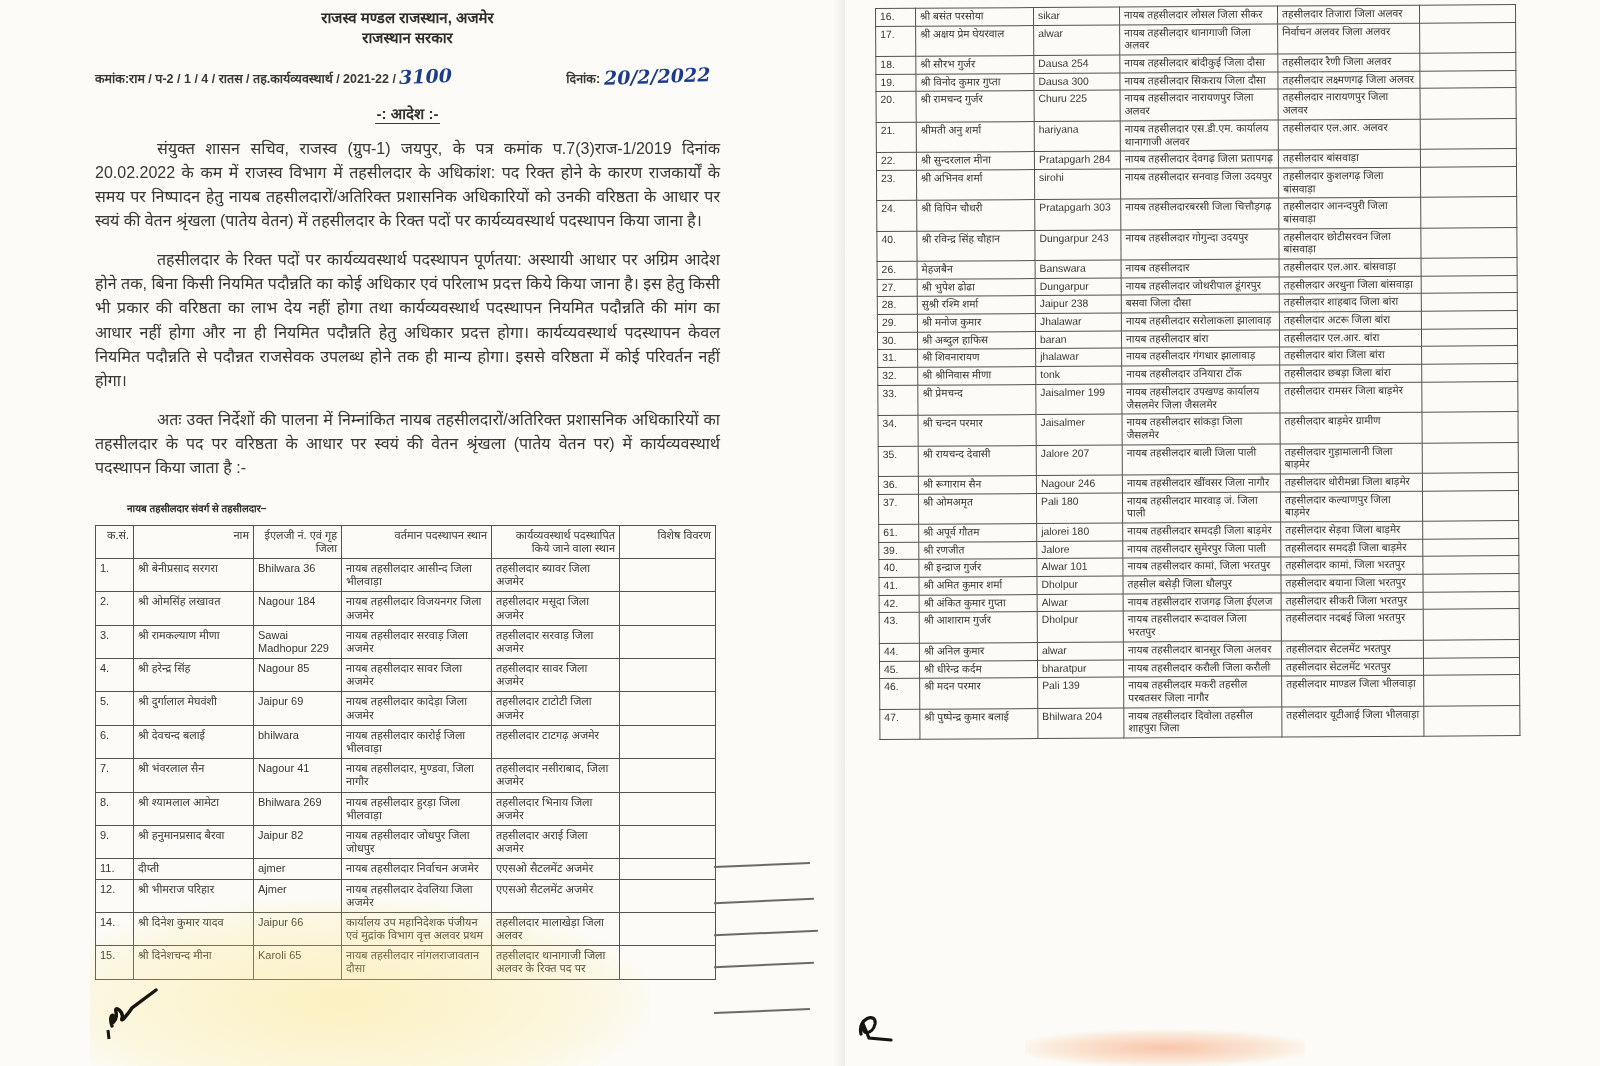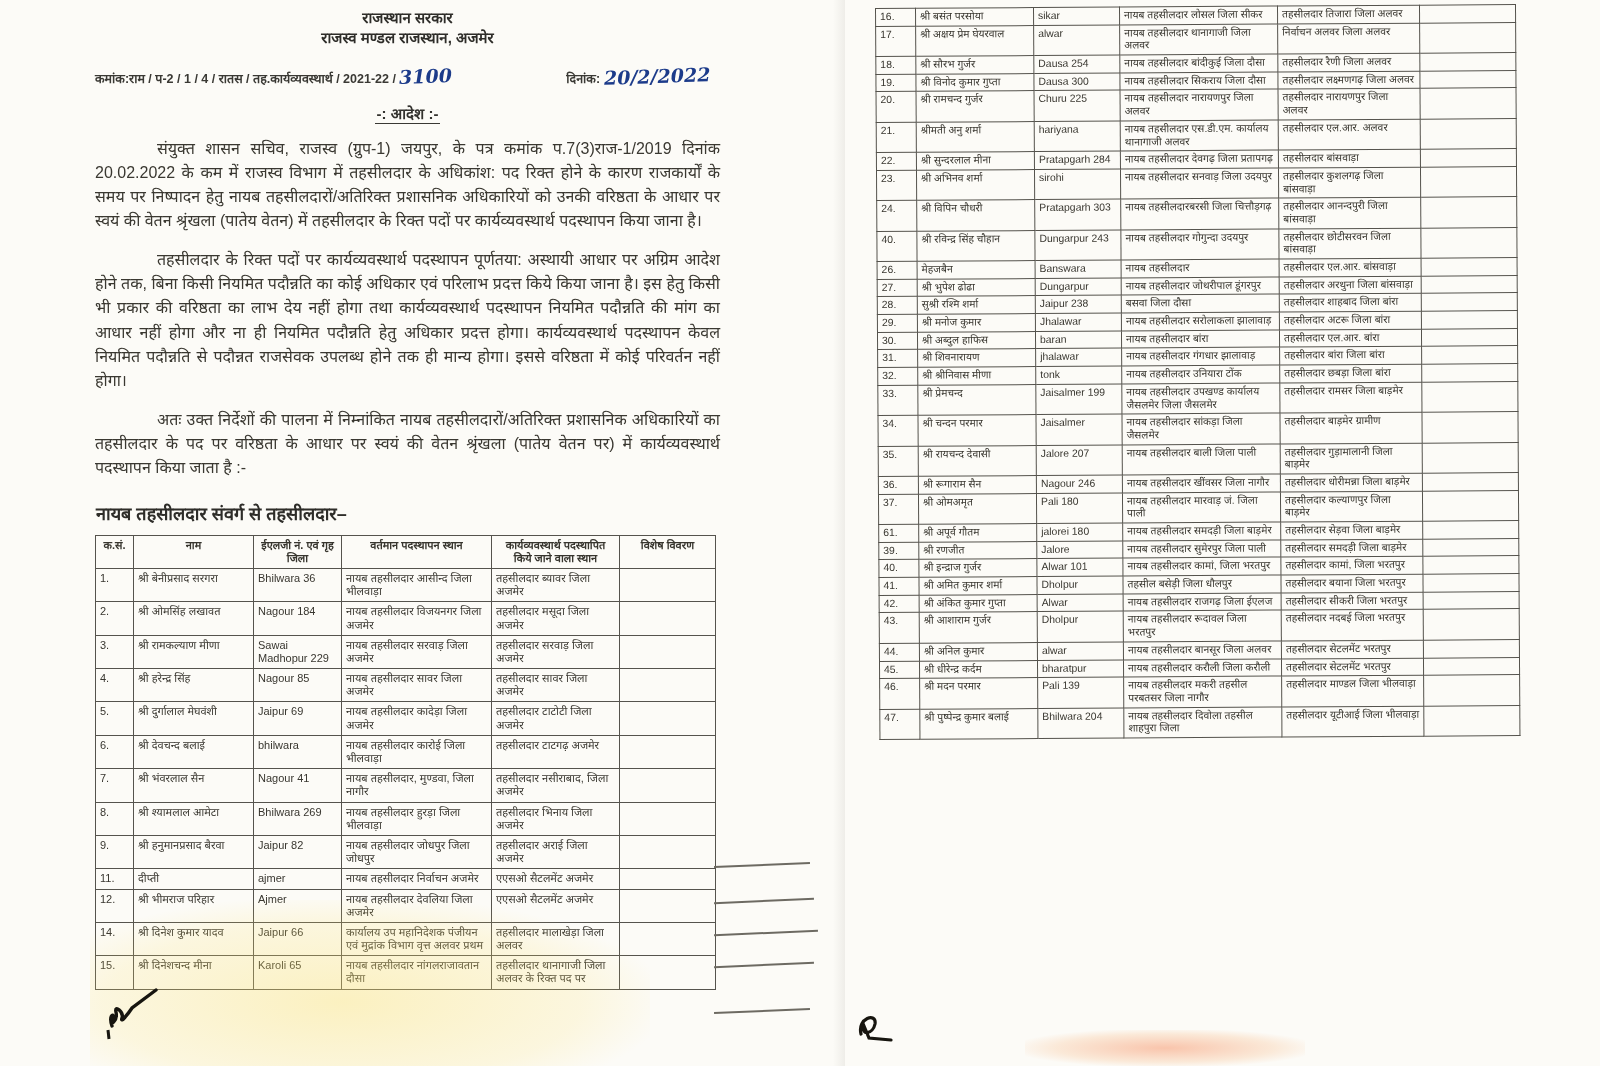--- a/index.html
+++ b/index.html
@@ -17,39 +17,39 @@
   .p1-inner{position:absolute;left:95px;top:8px;width:625px;}
   .c-title{text-align:center;font-weight:bold;font-size:15px;line-height:1.35;color:#2e2d29;}
   .ref-line{display:flex;justify-content:space-between;align-items:flex-end;
     margin-top:18px;padding-right:10px;font-size:12.5px;font-weight:bold;color:#3a3934;}
   .hand{font-family:"DejaVu Serif",serif;font-style:italic;font-weight:700;
     color:#1c3b8a;font-size:19px;line-height:1;display:inline-block;transform:rotate(-2deg);}
   .order-head{text-align:center;font-weight:bold;font-size:15px;margin-top:16px;}
   .order-head span{border-bottom:1.5px solid #3a3934;padding:0 2px 1px;}
   .para{font-size:16px;line-height:1.52;text-align:justify;font-weight:500;
     color:#3a3831;margin:14px 0 0;text-indent:62px;}
-  .sec-title{font-size:18px;font-weight:bold;margin:20px 0 10px 1px;color:#2e2d29;}
+  .sec-title{font-size:10px;font-weight:bold;margin:20px 0 10px 32px;color:#2e2d29;}
   table{border-collapse:collapse;table-layout:fixed;width:620px;}
   td,th{border:1px solid #55534d;vertical-align:top;padding:3px 4px;
     font-size:11px;line-height:1.2;font-weight:500;color:#38362f;
     overflow:hidden;word-wrap:break-word;}
-  th{text-align:center;font-weight:bold;}
+  th{text-align:right;font-weight:normal;}
   #page2 table td{font-size:10.4px;line-height:1.22;padding:2px 4px;}
   .tilt{transform:rotate(-0.35deg);transform-origin:left top;}
   .smudge{position:absolute;pointer-events:none;}
   .sig{position:absolute;}
   .foldline{position:absolute;height:1.5px;background:#6d6a62;transform:rotate(-2.5deg);}
 </style>
 </head>
 <body>
 
 <div class="page" id="page1">
   <div class="p1-inner">
+    <div class="c-title">राजस्व मण्डल राजस्थान, अजमेर</div>
     <div class="c-title">राजस्थान सरकार</div>
-    <div class="c-title">राजस्व मण्डल राजस्थान, अजमेर</div>
 
     <div class="ref-line">
       <span>
         <span>कमांक:राम / प-2 / 1 / 4 / रातस / तह.कार्यव्यवस्थार्थ / 2021-22 /</span>
         <span class="hand">3100</span>
       </span>
       <span>
         <span>दिनांक:</span>
         <span class="hand">20/2/2022</span>
       </span>

